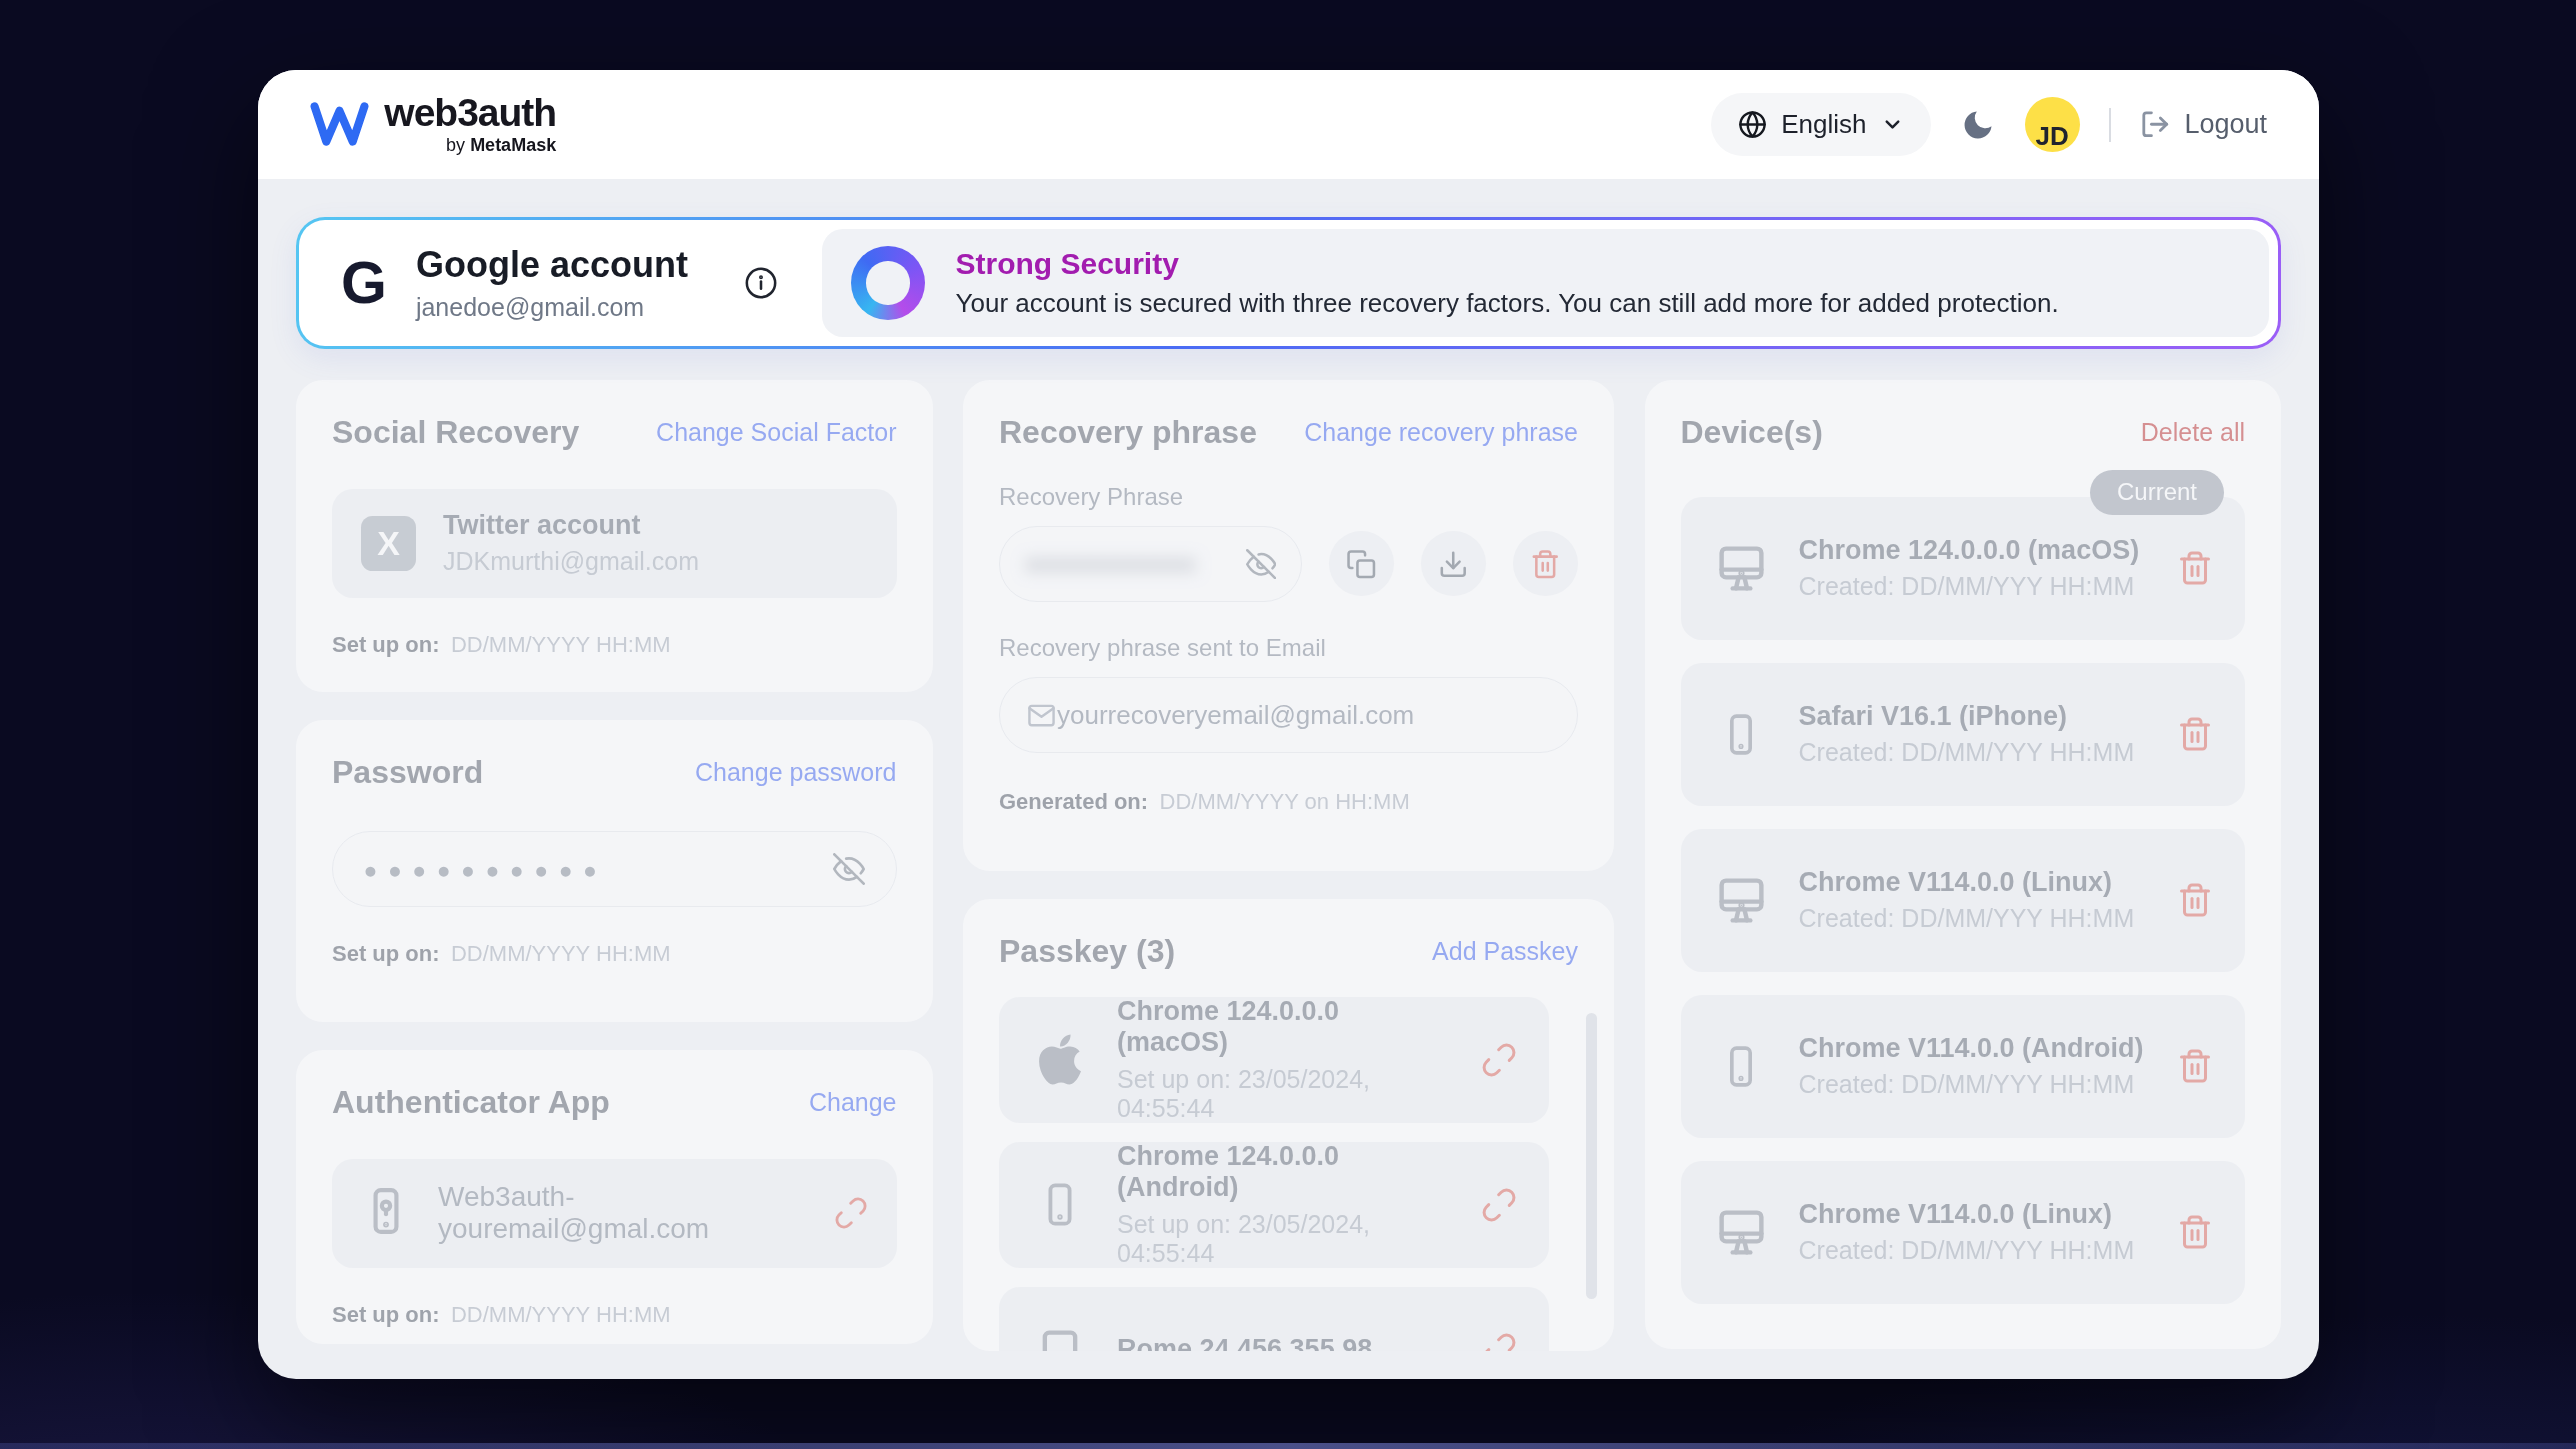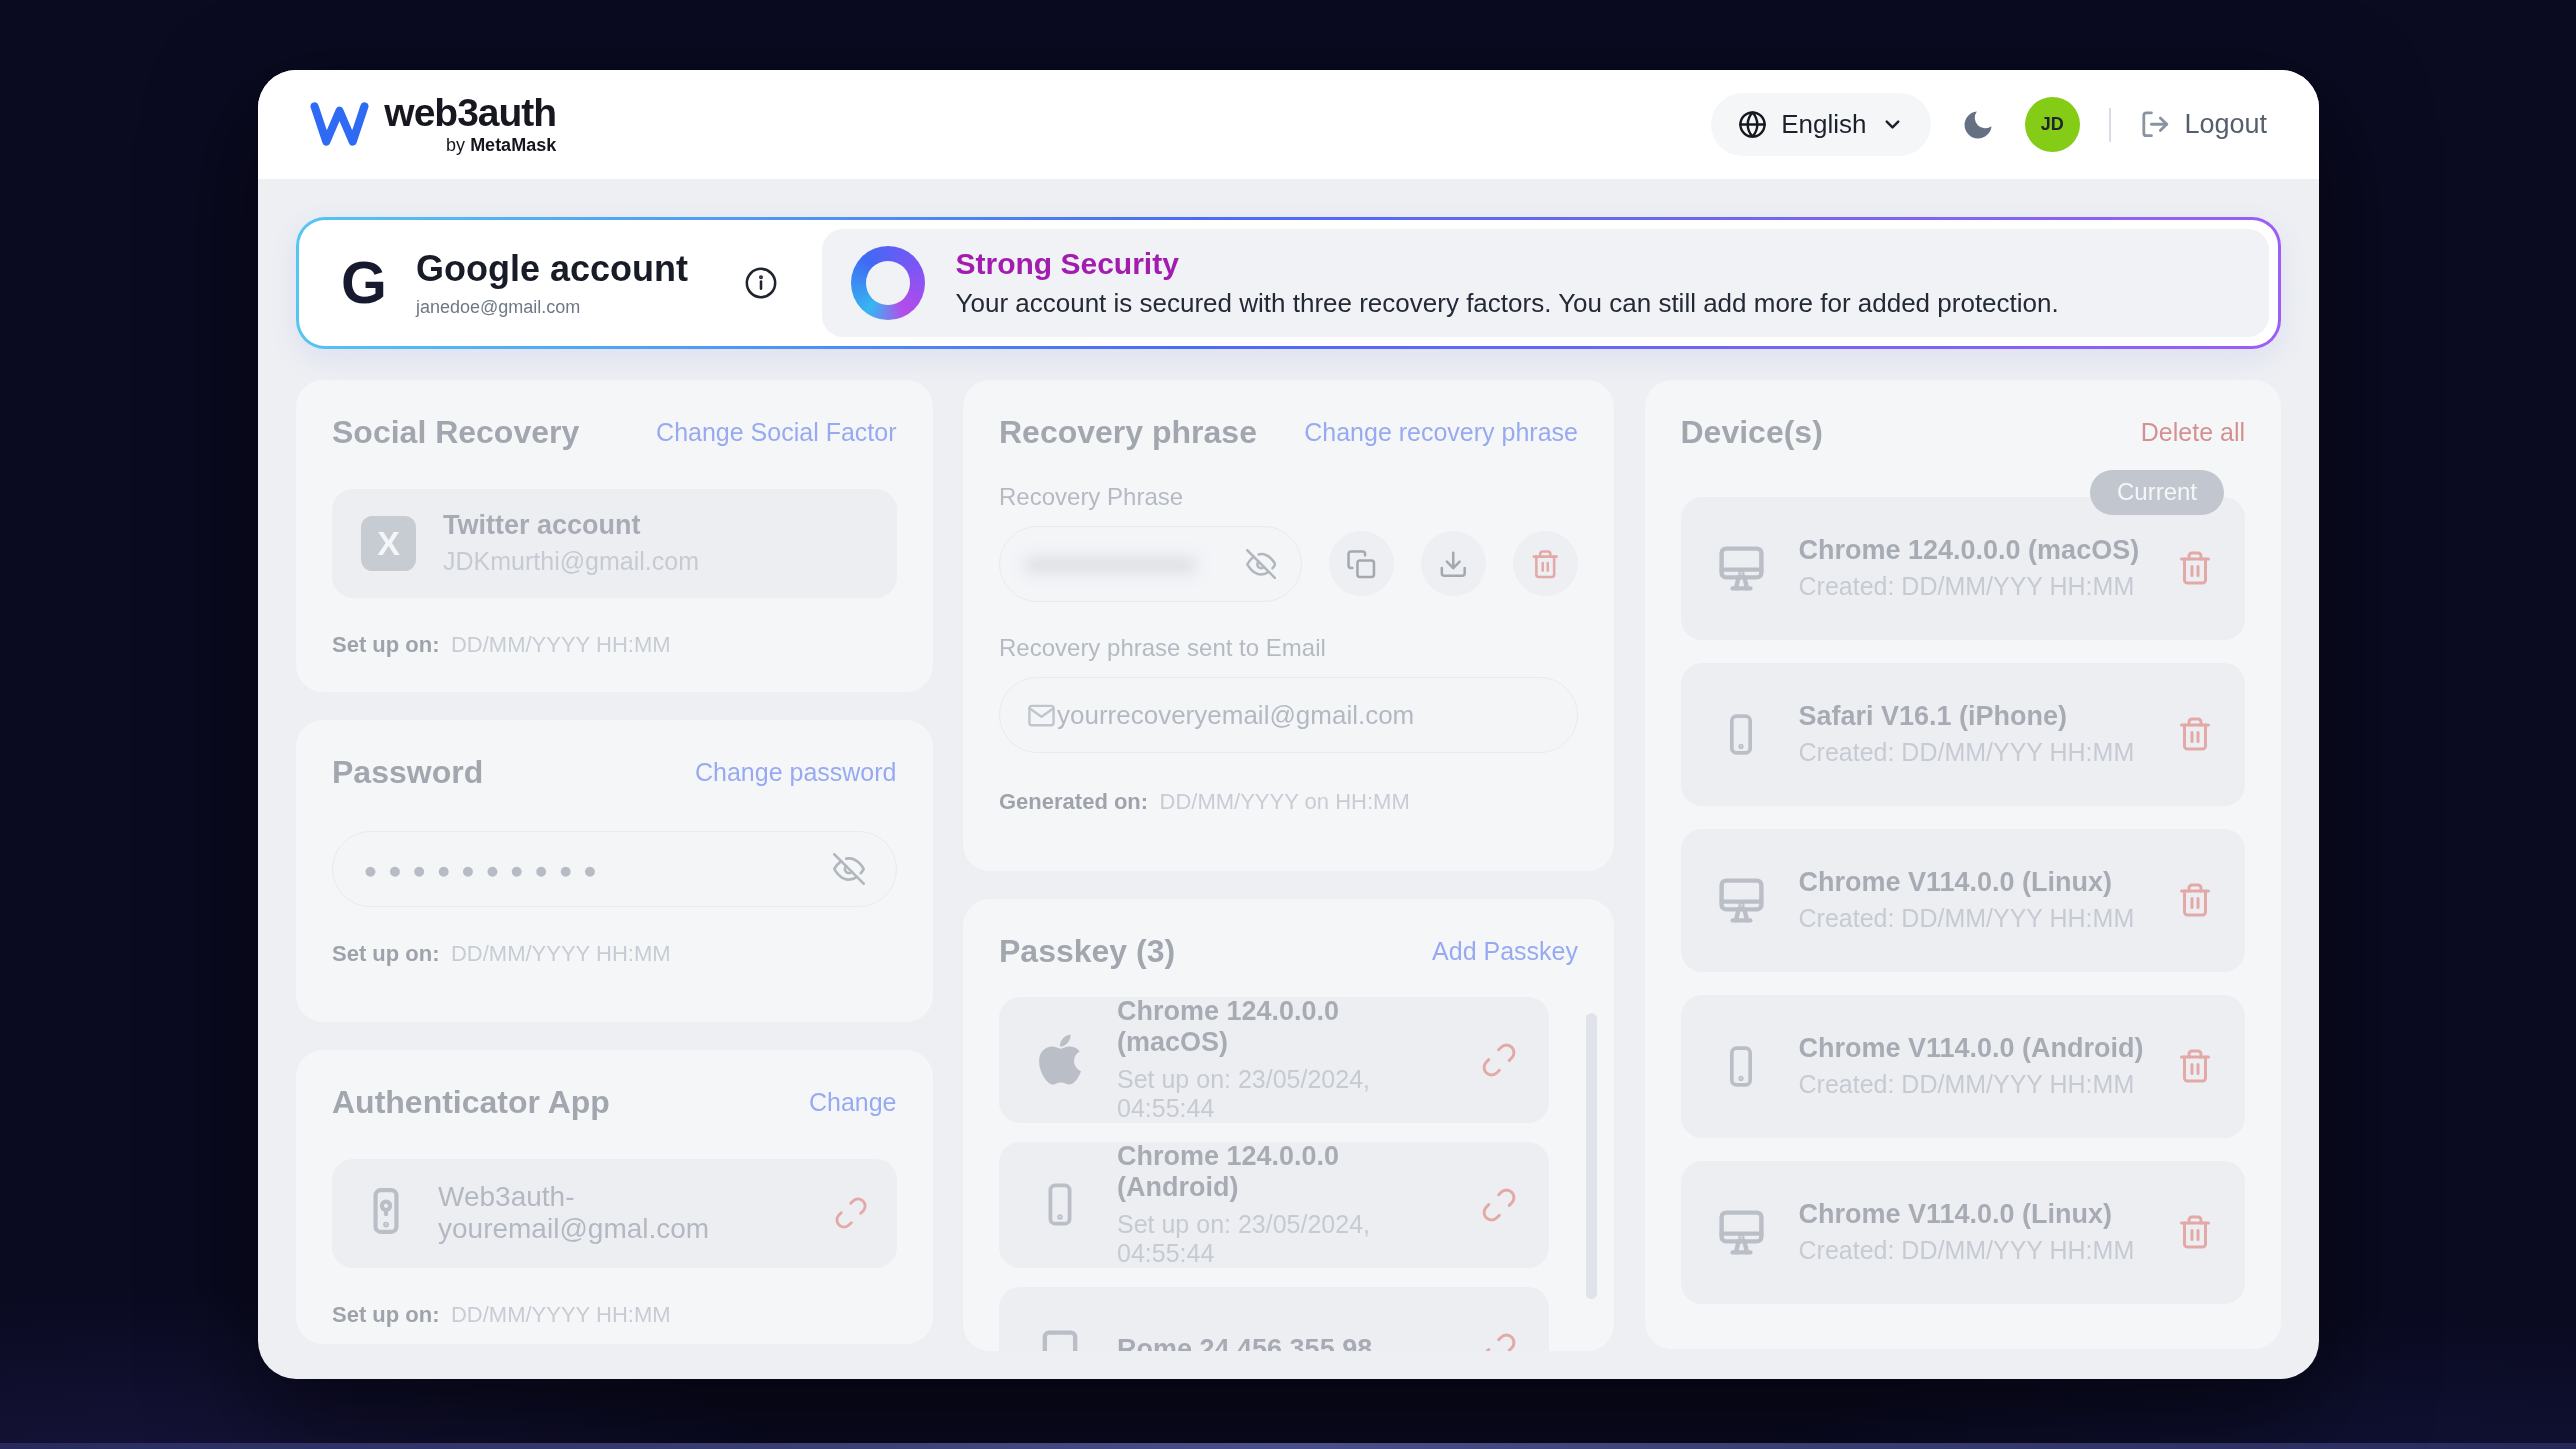--- a/index.html
+++ b/index.html
@@ -35,44 +35,44 @@
   .logo-word{ font-size:39px; font-weight:700; color:#17171f; letter-spacing:-1px; line-height:1; }
   .logo-by{ font-size:18px; color:#15151d; margin-top:2.9px; }
   .logo-by b{ font-weight:800; }
   .header-right{ display:flex; align-items:center; gap:29px; }
   .lang-pill{ display:flex; align-items:center; gap:14.3px; background:#f5f6f8;
     border-radius:953px; padding:16px 27px; cursor:pointer; }
   .lang-pill svg{ stroke:#15181f; }
   .lang-label{ font-size:26px; color:#1d212b; }
   .moon{ width:36px; height:36px; }
   .moon svg{ width:36px; height:36px; fill:#667083; stroke:none; }
-  .avatar{ width:55px; height:55px; border-radius:50%; background:#84cc16;
-    display:flex; align-items:center; justify-content:center;
-    font-size:18px; font-weight:700; color:#20242e; cursor:pointer; }
+  .avatar{ width:55px; height:55px; border-radius:50%; background:#fde047;
+    display:flex; align-items:flex-end; justify-content:center;
+    font-size:26px; font-weight:700; color:#20242e; cursor:pointer; }
   .hdr-divider{ width:1.9px; height:34px; background:#d9dce2; }
   .logout{ display:flex; align-items:center; gap:14.3px; cursor:pointer; }
   .logout svg{ stroke:#8a93a2; }
   .logout-label{ font-size:27px; color:#565e6c; }
 
   
   .content{ padding:38px 38px 0; }
 
   
   .banner{
     height:132px; border-radius:29px; display:flex; align-items:stretch;
     border:3.8px solid transparent;
     background:linear-gradient(#ffffff,#ffffff) padding-box,
                linear-gradient(100deg,#55c6f2 0%,#4a6cf4 45%,#9b5ef7 100%) border-box;
     box-shadow:0 9.5px 29px rgba(90,110,220,.10);
   }
   .banner-left{ width:523px; display:flex; align-items:center; gap:29px; padding-left:42px; }
   .g-glyph{ font-size:59px; font-weight:800; color:#171a2e; line-height:1; font-family:"Liberation Sans",sans-serif; }
   .acct-texts{ display:flex; flex-direction:column; gap:6.7px; }
   .acct-title{ font-size:36px; font-weight:700; color:#181c26; }
-  .acct-email{ font-size:18px; color:#6f7887; }
+  .acct-email{ font-size:25px; color:#6f7887; }
   .info-btn{ margin-left:auto; margin-right:44px; display:flex; cursor:pointer; }
   .info-btn svg{ stroke:#20242e; }
   .banner-right{ flex:1; margin:8.6px 8.6px 8.6px 0; border-radius:21px; background:#f0f2f6;
     display:flex; align-items:center; gap:30.5px; padding:0 29px; }
   .ring{ width:74px; height:74px; border-radius:50%; position:relative; flex-shrink:0;
     background:conic-gradient(from 215deg,#37b6f1,#3f6af3 28%,#7e55f5 58%,#b44cea 82%,#37b6f1); }
   .ring::after{ content:""; position:absolute; inset:15.3px; border-radius:50%; background:#f0f2f6; }
   .status-texts{ display:flex; flex-direction:column; gap:7.6px; }
   .status-title{ font-size:30px; font-weight:800; color:#a21caf; }
   .status-desc{ font-size:26px; color:#232935; }

